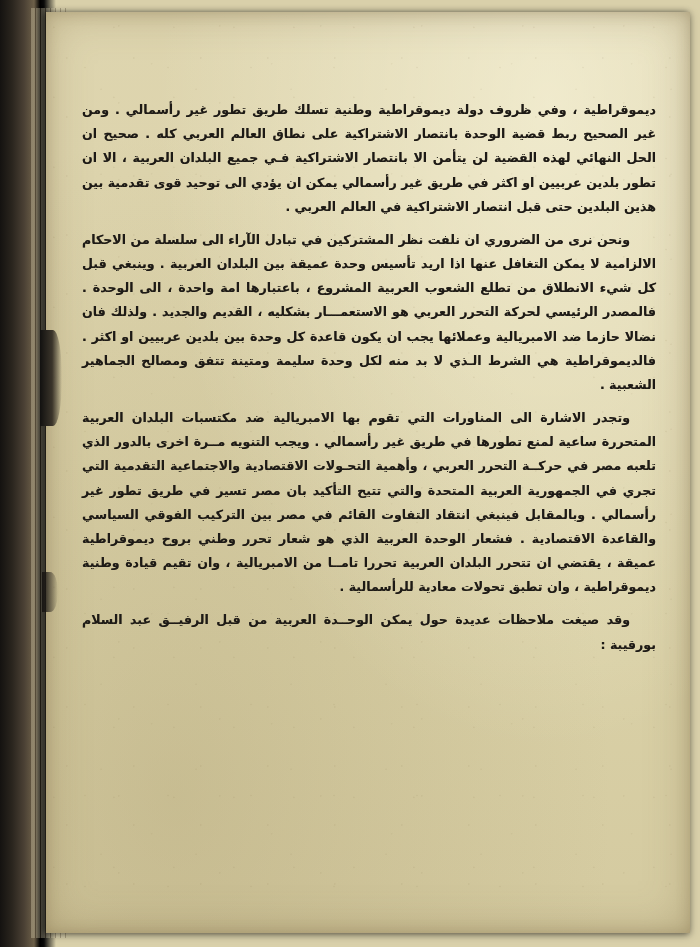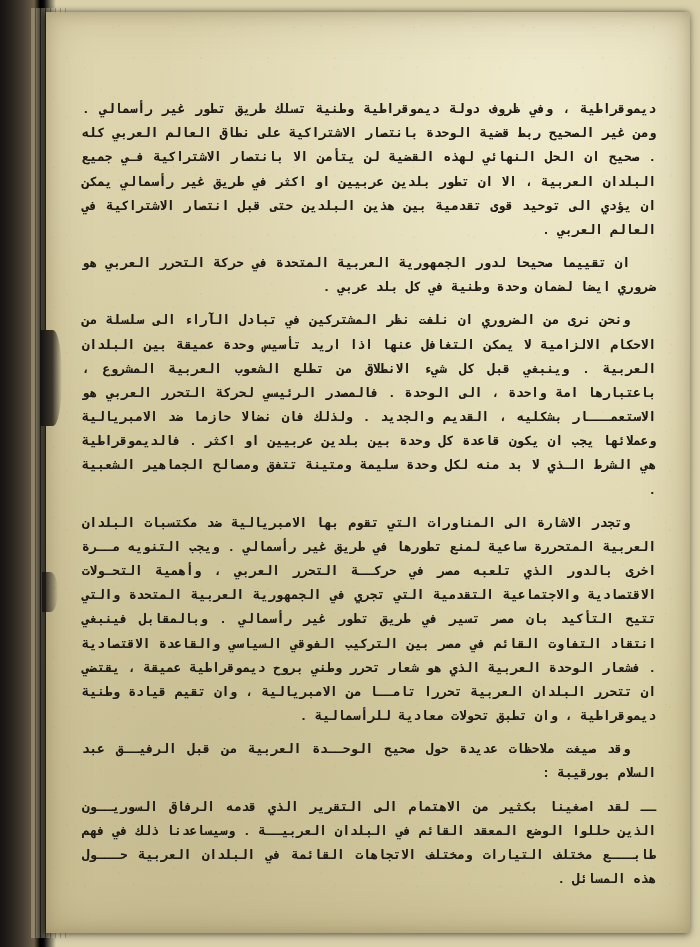--- a/index.html
+++ b/index.html
@@ -105,21 +105,20 @@
 
   p.para {
     margin: 0 0 9px 0;
     font-size: 12.6px;
     line-height: 1.92;
     text-align: justify;
     text-align-last: justify;
     letter-spacing: 0.2px;
     font-weight: 600;
     text-shadow: 0 0 0.5px rgba(40,30,15,0.5);
-    font-family: Liberation Mono, monospace;
   }
   p.para.indent { text-indent: 26px; }
   p.para.last-right { text-align-last: right; }
   p.para.dash { text-indent: 0; }
 
   .pageno {
     position: absolute;
     bottom: 10px;
     left: 0;
     right: 0;
@@ -138,21 +137,19 @@
   <div class="stack"></div>
 
   <div class="sheet">
     <div class="grain"></div>
     <div class="vignette"></div>
     <div class="tear"></div>
     <div class="tear2"></div>
 
     <div class="content">
       <p class="para last-right">ديموقراطية ، وفي ظروف دولة ديموقراطية وطنية تسلك طريق تطور غير رأسمالي . ومن غير الصحيح ربط قضية الوحدة بانتصار الاشتراكية على نطاق العالم العربي كله . صحيح ان الحل النهائي لهذه القضية لن يتأمن الا بانتصار الاشتراكية فـي جميع البلدان العربية ، الا ان تطور بلدين عربيين او اكثر في طريق غير رأسمالي يمكن ان يؤدي الى توحيد قوى تقدمية بين هذين البلدين حتى قبل انتصار الاشتراكية في العالم العربي .</p>
-      <p class="para indent last-right">ان تقييما صحيحا لدور الجمهورية العربية المتحدة في حركة التحرر العربي هو ضروري ايضا لضمان وحدة وطنية في كل بلد عربي .</p>
       <p class="para indent last-right">ونحن نرى من الضروري ان نلفت نظر المشتركين في تبادل الآراء الى سلسلة من الاحكام الالزامية لا يمكن التغافل عنها اذا اريد تأسيس وحدة عميقة بين البلدان العربية . وينبغي قبل كل شيء الانطلاق من تطلع الشعوب العربية المشروع ، باعتبارها امة واحدة ، الى الوحدة . فالمصدر الرئيسي لحركة التحرر العربي هو الاستعمـــار بشكليه ، القديم والجديد . ولذلك فان نضالا حازما ضد الامبريالية وعملائها يجب ان يكون قاعدة كل وحدة بين بلدين عربيين او اكثر . فالديموقراطية هي الشرط الـذي لا بد منه لكل وحدة سليمة ومتينة تتفق ومصالح الجماهير الشعبية .</p>
       <p class="para indent last-right">وتجدر الاشارة الى المناورات التي تقوم بها الامبريالية ضد مكتسبات البلدان العربية المتحررة ساعية لمنع تطورها في طريق غير رأسمالي . ويجب التنويه مــرة اخرى بالدور الذي تلعبه مصر في حركــة التحرر العربي ، وأهمية التحـولات الاقتصادية والاجتماعية التقدمية التي تجري في الجمهورية العربية المتحدة والتي تتيح التأكيد بان مصر تسير في طريق تطور غير رأسمالي . وبالمقابل فينبغي انتقاد التفاوت القائم في مصر بين التركيب الفوقي السياسي والقاعدة الاقتصادية . فشعار الوحدة العربية الذي هو شعار تحرر وطني بروح ديموقراطية عميقة ، يقتضي ان تتحرر البلدان العربية تحررا تامــا من الامبريالية ، وان تقيم قيادة وطنية ديموقراطية ، وان تطبق تحولات معادية للرأسمالية .</p>
-      <p class="para indent last-right">وقد صيغت ملاحظات عديدة حول صحيح الوحــدة العربية من قبل الرفيــق عبد السلام بورقيبة :</p>
-      <p class="para dash last-right">ــ لقد اصغينا بكثير من الاهتمام الى التقرير الذي قدمه الرفاق السوريــون الذين حللوا الوضع المعقد القائم في البلدان العربيــة . وسيساعدنا ذلك في فهم طابـــع مختلف التيارات ومختلف الاتجاهات القائمة في البلدان العربية حـــول هذه المسائل .</p>
+      <p class="para indent last-right">وقد صيغت ملاحظات عديدة حول يمكن الوحــدة العربية من قبل الرفيــق عبد السلام بورقيبة :</p>
 
     </div>
   </div>
 </div>
 
 </body></html>

